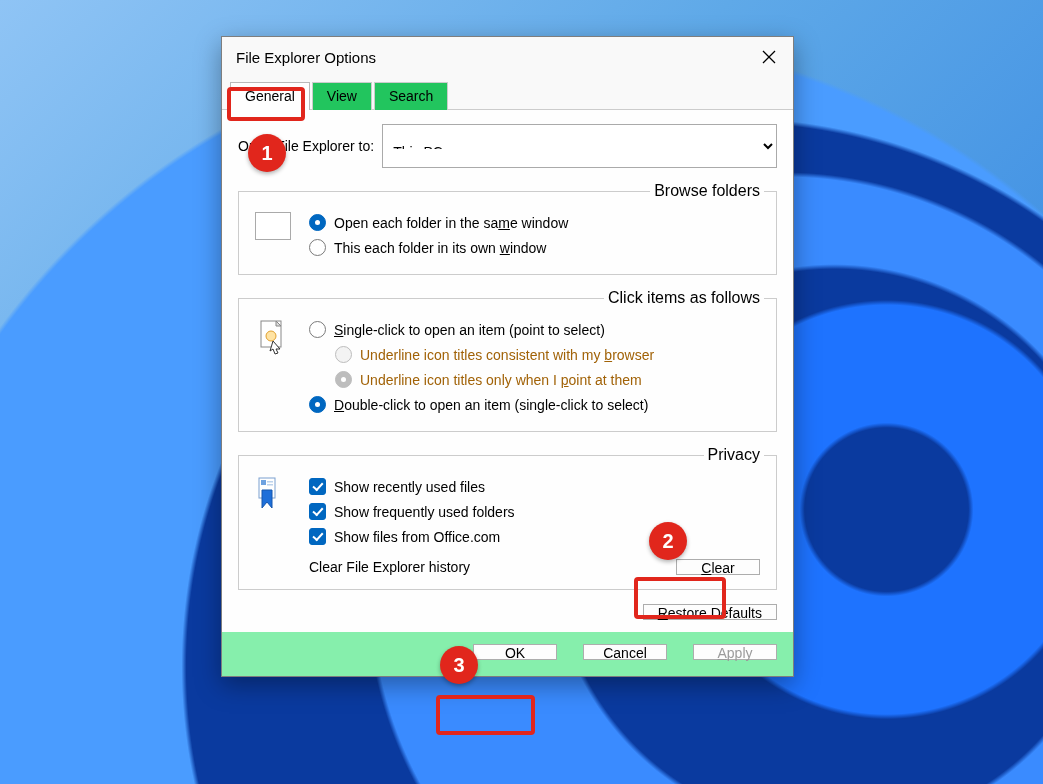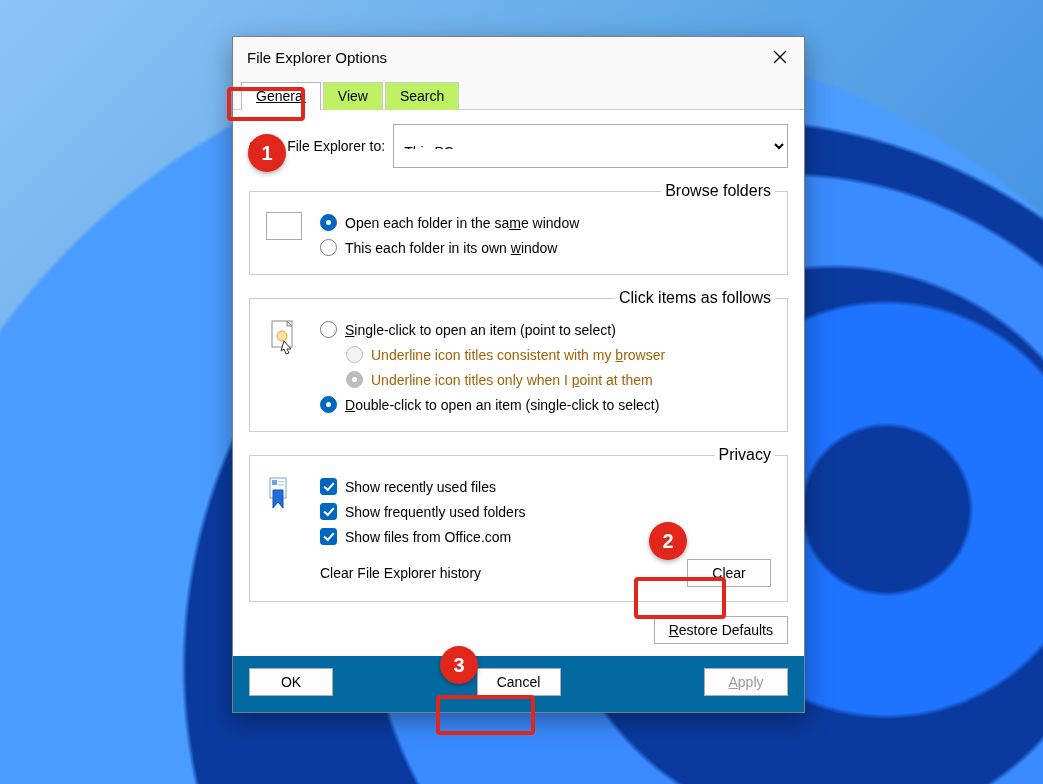--- a/index.html
+++ b/index.html
@@ -20,21 +20,21 @@
       radial-gradient(circle at 85% 65%, #0a3a9f 0%, #0a3a9f 8%, transparent 8.5%),
       radial-gradient(circle at 85% 65%, #1e73ff 0%, #1e73ff 20%, transparent 20.5%),
       radial-gradient(circle at 80% 70%, #0a3a9f 0%, #0a3a9f 28%, transparent 28.5%),
       radial-gradient(circle at 75% 75%, #3a8bff 0%, #3a8bff 42%, transparent 42.5%),
       radial-gradient(circle at 70% 85%, #0a3a9f 0%, #0a3a9f 55%, transparent 55.5%),
       radial-gradient(circle at 55% 95%, #4a9cff 0%, #4a9cff 75%, transparent 75.5%),
       linear-gradient(135deg, #8fc4f5 0%, #5fa9e8 40%, #2b7fe0 100%);
   }
   .dialog {
     position: absolute;
-    left: 232px;
+    left: 221px;
     top: 36px;
     width: 571px;
     background: #f9f9f9;
     border: 1px solid #7e7e7e;
     box-shadow: 0 8px 24px rgba(0,0,0,.35);
   }
   .titlebar {
     height: 40px;
     display: flex;
     align-items: center;
@@ -61,31 +61,30 @@
     height: 32px;
     background: #f9f9f9;
     border-bottom: 1px solid #ccc;
     position: relative;
   }
   .tab {
     padding: 5px 14px 6px;
     font-size: 14px;
     border: 1px solid #ccc;
     border-bottom: none;
-    background: #bef264;
+    background: #22c55e;
     margin-right: 2px;
     position: relative;
     top: 1px;
     cursor: pointer;
   }
   .tab.active {
     background: #fefefe;
     border-color: #b9b9b9;
     z-index: 2;
-    text-decoration: underline;
   }
   .tab-body {
     background: #fefefe;
     padding: 14px 16px 10px;
   }
   .row {
     display: flex;
     align-items: center;
     gap: 8px;
   }
@@ -168,34 +167,34 @@
     transform: rotate(42deg) translate(-1px,-1px);
   }
   .privacy-row {
     display: flex;
     align-items: center;
     justify-content: space-between;
     padding: 10px 4px 0 0;
   }
   .btn {
     min-width: 84px;
-    height: 28px;
+    height: 16px;
     padding: 0 14px;
     border: 1px solid #adadad;
     background: #fdfdfd;
     font: inherit;
     cursor: pointer;
   }
   .btn:disabled { color:#9b9b9b; cursor:default; }
   .footer {
     display: flex;
-    justify-content: space-between;
+    justify-content: flex-end;
     gap: 26px;
     padding: 12px 16px 16px;
-    background: #0369a1;
+    background: #86efac;
   }
   .restore-row {
     display: flex;
     justify-content: flex-end;
     padding: 14px 0 2px;
   }
   .u { text-decoration: underline; }
   
   .marker {
     position: absolute;

